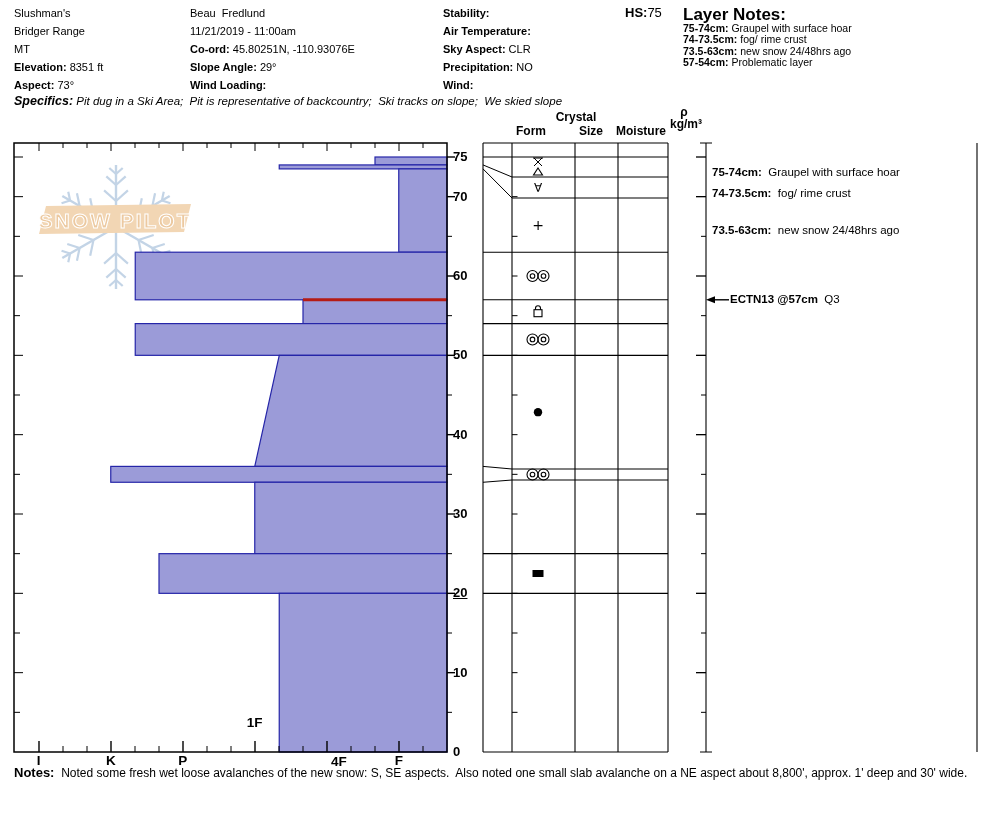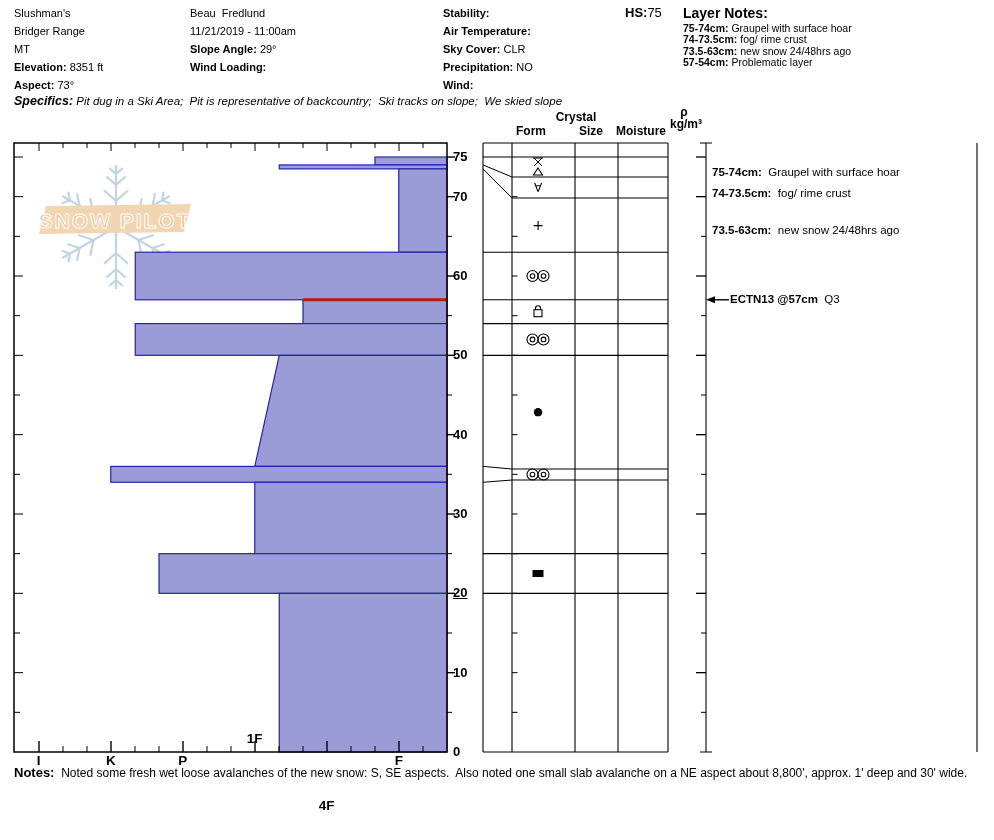--- a/index.html
+++ b/index.html
@@ -266,34 +266,35 @@
   <div class="hcol" style="left:14px;top:4px;">
       <div class="hline">Slushman's</div>
       <div class="hline">Bridger Range</div>
       <div class="hline">MT</div>
       <div class="hline"><span class="b">Elevation:</span> 8351 ft</div>
       <div class="hline"><span class="b">Aspect:</span> 73°</div>
     </div>
   <div class="hcol" style="left:190px;top:4px;">
       <div class="hline">Beau  Fredlund</div>
       <div class="hline">11/21/2019 - 11:00am</div>
+      <div class="hline"><span class="b">Co-ord:</span> 45.80251N, -110.93076E</div>
       <div class="hline"><span class="b">Slope Angle:</span> 29°</div>
       <div class="hline"><span class="b">Wind Loading:</span></div>
     </div>
   <div class="hcol" style="left:443px;top:4px;">
       <div class="hline"><span class="b">Stability:</span></div>
       <div class="hline"><span class="b">Air Temperature:</span></div>
-      <div class="hline"><span class="b">Sky Cover:</span> CLR</div>
+      <div class="hline"><span class="b">Sky Aspect:</span> CLR</div>
       <div class="hline"><span class="b">Precipitation:</span> NO</div>
       <div class="hline"><span class="b">Wind:</span></div>
     </div>
 
   <div class="hs" style="left:625px;top:5px;"><span class="b">HS:</span><span>75</span></div>
 
-  <div class="abs b" style="left:683px;top:5px;font-size:14px;">Layer Notes:</div>
+  <div class="abs b" style="left:683px;top:5px;font-size:17px;">Layer Notes:</div>
   <div class="lnotes" style="left:683px;top:23px;">
       <div class="hline"><span class="b">75-74cm:</span> Graupel with surface hoar</div>
       <div class="hline"><span class="b">74-73.5cm:</span> fog/ rime crust</div>
       <div class="hline"><span class="b">73.5-63cm:</span> new snow 24/48hrs ago</div>
       <div class="hline"><span class="b">57-54cm:</span> Problematic layer</div>
     </div>
 
   <div class="spec" style="left:14px;top:94px;font-style:italic;"><span class="b">Specifics:</span><span> </span><span>Pit dug in a Ski Area;  Pit is representative of backcountry;  Ski tracks on slope;  We skied slope</span></div>
 
   <div class="colhead" style="left:526px;top:110px;width:100px;">Crystal</div>
@@ -311,22 +312,22 @@
       <div class="depth-label" style="left: 453px; top: 426.667px;">40</div>
       <div class="depth-label" style="left: 453px; top: 506px;">30</div>
       <div class="depth-label" style="left: 453px; top: 585.333px; text-decoration: underline;">20</div>
       <div class="depth-label" style="left: 453px; top: 664.667px;">10</div>
       <div class="depth-label" style="left: 453px; top: 744px;">0</div>
     </div>
   <div id="hardness-labels">
       <div class="hard-label" style="left: 18.76px; top: 753px;">I</div>
       <div class="hard-label" style="left: 90.76px; top: 753px;">K</div>
       <div class="hard-label" style="left: 162.76px; top: 753px;">P</div>
-      <div class="hard-label" style="left: 234.76px; top: 731px;">1F</div>
-      <div class="hard-label" style="left: 306.76px; top: 798px;">4F</div>
+      <div class="hard-label" style="left: 234.76px; top: 715px;">1F</div>
+      <div class="hard-label" style="left: 306.76px; top: 754px; text-align: right;">4F</div>
       <div class="hard-label" style="left: 378.76px; top: 753px;">F</div>
     </div>
   <div id="comments-layer">
       <div class="comment-line" style="left: 712px; top: 166px;"><span class="b">75-74cm:</span>  Graupel with surface hoar</div>
       <div class="comment-line" style="left: 712px; top: 186.5px;"><span class="b">74-73.5cm:</span>  fog/ rime crust</div>
       <div class="comment-line" style="left: 712px; top: 224.1px;"><span class="b">73.5-63cm:</span>  new snow 24/48hrs ago</div>
     </div>
   <div id="tests-layer">
       <div class="test-line" style="left: 730px; top: 292.8px;"><span class="b">ECTN13 @57cm</span>  Q3</div>
     </div>

